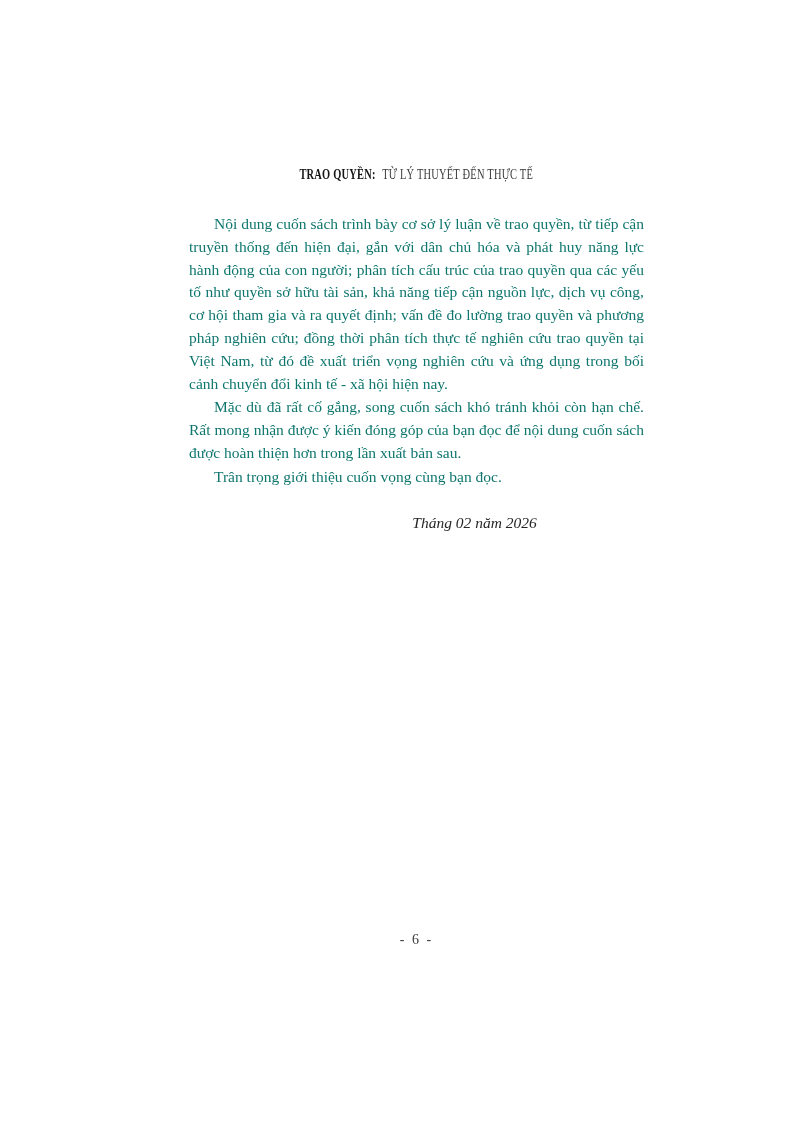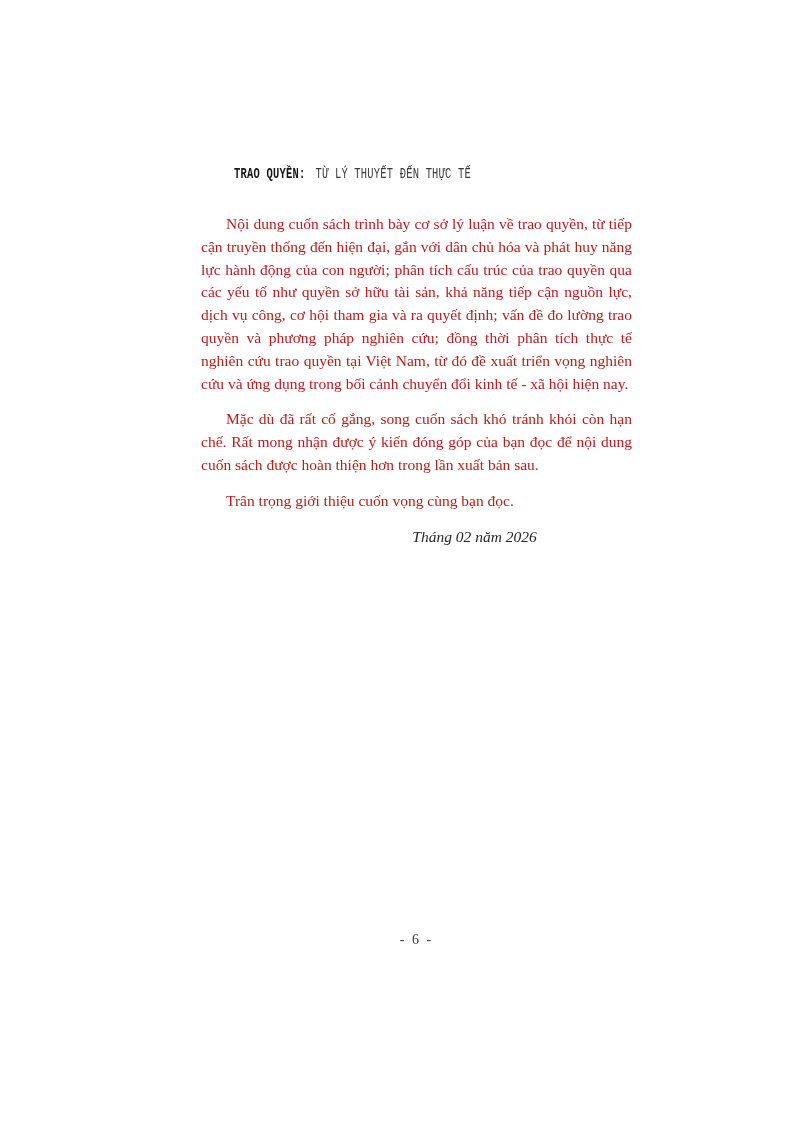--- a/index.html
+++ b/index.html
@@ -16,51 +16,51 @@
     font-family: "Liberation Serif", "DejaVu Serif", serif;
     color: #262626;
   }
   .content {
     position: absolute;
     left: 188px;
     top: 166px;
     width: 457px;
   }
   .running-head {
-    text-align: left;
+    text-align: center;
     line-height: 16px;
     margin: 0 0 31px 0;
-    font-family: Liberation Mono, monospace;
+    font-family: Liberation Serif, serif;
     white-space: nowrap;
   }
   .running-head .rh-inner {
     display: inline-block;
     transform: scaleX(0.72);
     transform-origin: 50% 50%;
     font-size: 14.5px;
     letter-spacing: 0.3px;
     color: #3a3a3a;
   }
   .running-head .rh-bold {
     font-weight: 700;
     color: #161616;
     margin-right: 5px;
   }
   .para {
-    margin: 13px;
+    margin: 1px;
     font-size: 15.5px;
     line-height: 22.8px;
     text-align: justify;
     text-indent: 25px;
-    color: #b91c1c;
+    color: #0f766e;
   }
   .signature {
     position: relative;
     left: 58px;
-    margin-top: 2px;
+    margin-top: 23px;
     text-align: center;
   }
   .sig-date {
     font-style: italic;
     font-size: 15.5px;
     line-height: 22.8px;
     color: #262626;
   }
   .sig-publisher {
     line-height: 24px;

